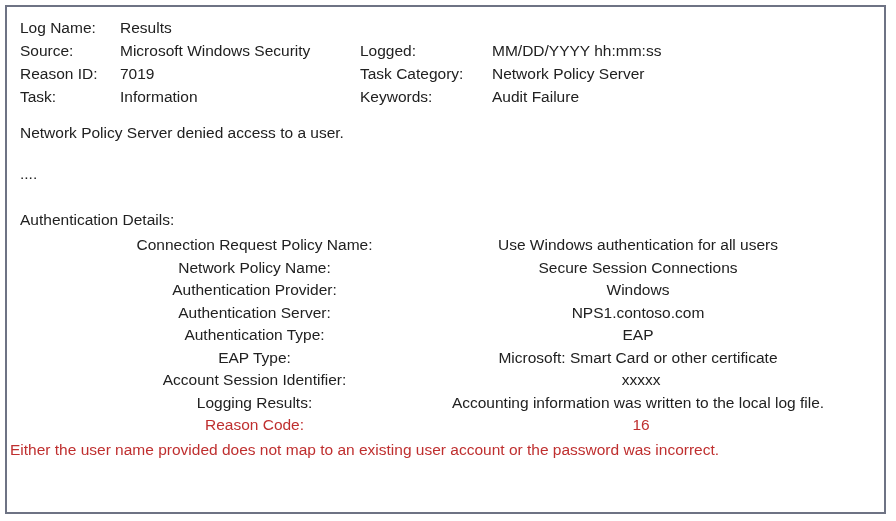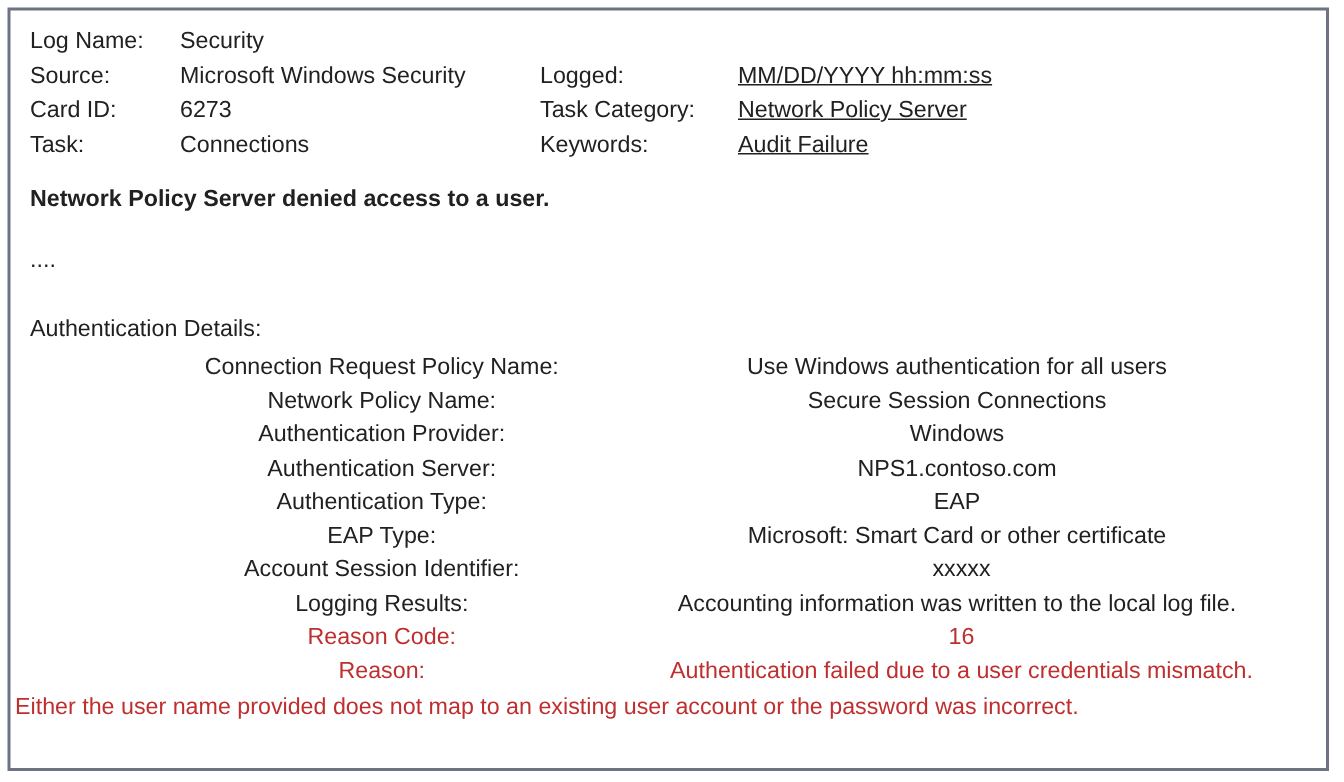--- a/index.html
+++ b/index.html
@@ -25,23 +25,23 @@
   }
   .content {
     padding: 9px 0 0 13px;
     font-size: 15.5px;
   }
   
   .hrow { display: flex; line-height: 23px; white-space: nowrap; }
   .hl  { width: 100px; }
   .hv  { width: 240px; }
   .hl2 { width: 132px; }
-  .hv2 { flex: 1; text-decoration: underline; }
+  .hv2 { flex: 1; }
   
-  .description { margin-top: 13px; line-height: 23px; font-weight: bold; }
+  .description { margin-top: 13px; line-height: 23px; }
   .ellipsis    { margin-top: 18px; line-height: 23px; }
   .section-title { margin-top: 23px; line-height: 23px; }
   
   .details { margin-top: 3px; }
   .drow { display: flex; line-height: 22.5px; white-space: nowrap; text-align: center; }
   .dl { width: 275px; margin-left: 97px; }
   .dv { flex: 1; }
   .dv.indent { padding-left: 6px; }
   .red { color: var(--highlight-red); }
   .footer-note {
@@ -54,39 +54,39 @@
 </style>
 </head>
 <body>
 
 <div class="panel">
   <div class="content">
 
     <div>
       <div class="hrow">
         <span class="hl">Log Name:</span>
-        <span class="hv">Security</span>
+        <span class="hv">Results</span>
         <span class="hl2"></span>
         <span class="hv2"></span>
       </div>
       <div class="hrow">
         <span class="hl">Source:</span>
         <span class="hv">Microsoft Windows Security</span>
         <span class="hl2">Logged:</span>
         <span class="hv2">MM/DD/YYYY hh:mm:ss</span>
       </div>
       <div class="hrow">
-        <span class="hl">Card ID:</span>
-        <span class="hv">6273</span>
+        <span class="hl">Reason ID:</span>
+        <span class="hv">7019</span>
         <span class="hl2">Task Category:</span>
         <span class="hv2">Network Policy Server</span>
       </div>
       <div class="hrow">
         <span class="hl">Task:</span>
-        <span class="hv">Connections</span>
+        <span class="hv">Information</span>
         <span class="hl2">Keywords:</span>
         <span class="hv2">Audit Failure</span>
       </div>
     </div>
 
     <div class="description">Network Policy Server denied access to a user.</div>
     <div class="ellipsis">....</div>
     <div class="section-title">Authentication Details:</div>
 
     <div class="details">
@@ -119,22 +119,18 @@
         <span class="dv indent">xxxxx</span>
       </div>
       <div class="drow">
         <span class="dl">Logging Results:</span>
         <span class="dv">Accounting information was written to the local log file.</span>
       </div>
       <div class="drow red">
         <span class="dl">Reason Code:</span>
         <span class="dv indent">16</span>
       </div>
-      <div class="drow red">
-        <span class="dl">Reason:</span>
-        <span class="dv indent">Authentication failed due to a user credentials mismatch.</span>
-      </div>
     </div>
 
     <div class="footer-note">Either the user name provided does not map to an existing user account or the password was incorrect.</div>
 
   </div>
 </div>
 
 </body></html>

